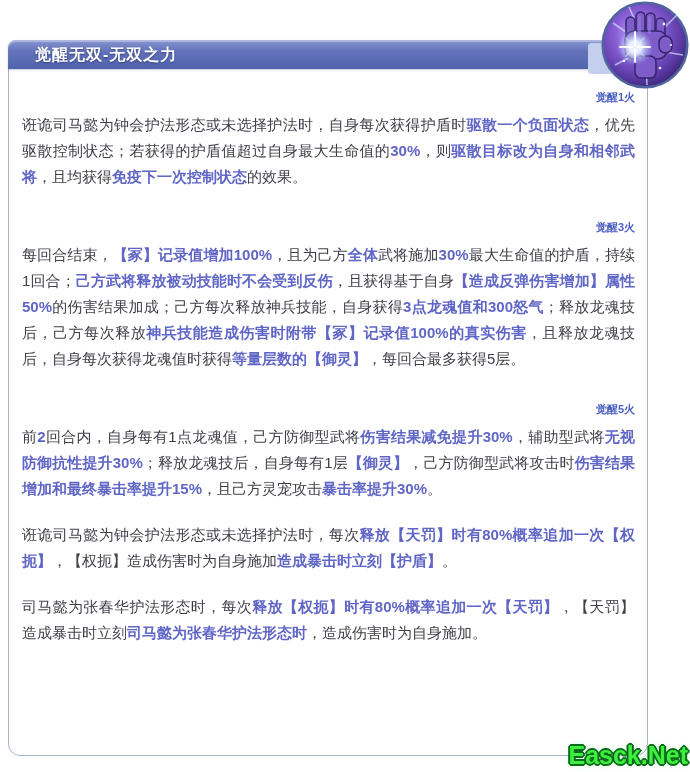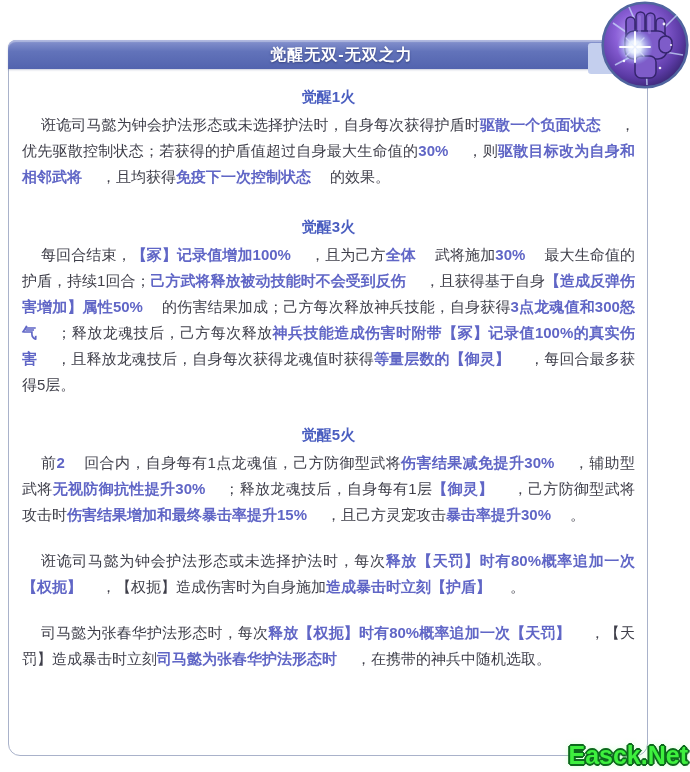--- a/index.html
+++ b/index.html
@@ -26,45 +26,44 @@
     box-sizing:border-box;
     border-radius:8px 3px 0 0;
     background:linear-gradient(180deg,#8894cf 0%,#6273ba 40%,#5263ae 100%);
     box-shadow:inset 0 2px 1px rgba(255,255,255,.35), 0 1px 2px rgba(40,50,110,.25);
   }
   .header-title{
     line-height:29px;padding-left:27px;
     color:#ffffff;font-weight:bold;font-size:16px;letter-spacing:1px;
     text-shadow:0 1px 2px rgba(20,30,80,.55);
     white-space:nowrap;
-    text-align:center;
   }
   .bar-cap{
     position:absolute;left:588px;top:43px;width:44px;height:31px;
     background:#c4cfee;border-radius:4px 18px 20px 4px;z-index:2;
   }
   .skill-icon{
     position:absolute;left:601px;top:1px;width:88px;height:88px;z-index:3;
   }
   .content{
     box-sizing:border-box;
     padding:43px 12px 0 13px;
     font-size:15px;line-height:26px;color:var(--body);
     text-align:justify;
   }
   .sec-heading{
-    margin:0 0 2px 0;font-size:15px;font-weight:bold;
-    color:var(--heading);line-height:26px;text-align:center;
+    margin:0 0 2px 0;font-size:11px;font-weight:bold;
+    color:var(--heading);line-height:26px;text-align:right;
   }
   .para{margin:0 0 20px 0;}
   .section{margin-bottom:24px;}
   .section:last-child{margin-bottom:0;}
   .section:last-child .para:last-child{margin-bottom:0;}
   .em{color:var(--em);font-weight:bold;}
-  .norm{color:var(--body);margin-left:19px;}
+  .norm{color:var(--body);}
   .watermark{
     position:absolute;right:2px;top:741px;z-index:5;
     font-size:25px;font-weight:bold;letter-spacing:0px;
     color:#3ef03e;
     text-shadow:
       -2px 0 #0c6a1c, 2px 0 #0c6a1c, 0 -2px #0c6a1c, 0 2px #0c6a1c,
       -1px -1px #0c6a1c, 1px 1px #0c6a1c, -1px 1px #0c6a1c, 1px -1px #0c6a1c,
       0 0 6px rgba(140,255,140,.8);
     white-space:nowrap;
   }
@@ -83,21 +82,21 @@
           <p class="para"><span class="norm">诳诡司马懿为钟会护法形态或未选择护法时，自身每次获得护盾时</span><span class="em">驱散一个负面状态</span><span class="norm">，优先驱散控制状态；若获得的护盾值超过自身最大生命值的</span><span class="em">30%</span><span class="norm">，则</span><span class="em">驱散目标改为自身和相邻武将</span><span class="norm">，且均获得</span><span class="em">免疫下一次控制状态</span><span class="norm">的效果。</span></p>
         </div>
         <div class="section">
           <h3 class="sec-heading">觉醒3火</h3>
           <p class="para"><span class="norm">每回合结束，</span><span class="em">【冢】记录值增加100%</span><span class="norm">，且为己方</span><span class="em">全体</span><span class="norm">武将施加</span><span class="em">30%</span><span class="norm">最大生命值的护盾，持续1回合；</span><span class="em">己方武将释放被动技能时不会受到反伤</span><span class="norm">，且获得基于自身</span><span class="em">【造成反弹伤害增加】属性50%</span><span class="norm">的伤害结果加成；己方每次释放神兵技能，自身获得</span><span class="em">3点龙魂值和300怒气</span><span class="norm">；释放龙魂技后，己方每次释放</span><span class="em">神兵技能造成伤害时附带【冢】记录值100%的真实伤害</span><span class="norm">，且释放龙魂技后，自身每次获得龙魂值时获得</span><span class="em">等量层数的【御灵】</span><span class="norm">，每回合最多获得5层。</span></p>
         </div>
         <div class="section">
           <h3 class="sec-heading">觉醒5火</h3>
           <p class="para"><span class="norm">前</span><span class="em">2</span><span class="norm">回合内，自身每有1点龙魂值，己方防御型武将</span><span class="em">伤害结果减免提升30%</span><span class="norm">，辅助型武将</span><span class="em">无视防御抗性提升30%</span><span class="norm">；释放龙魂技后，自身每有1层</span><span class="em">【御灵】</span><span class="norm">，己方防御型武将攻击时</span><span class="em">伤害结果增加和最终暴击率提升15%</span><span class="norm">，且己方灵宠攻击</span><span class="em">暴击率提升30%</span><span class="norm">。</span></p>
           <p class="para"><span class="norm">诳诡司马懿为钟会护法形态或未选择护法时，每次</span><span class="em">释放【天罚】时有80%概率追加一次【权扼】</span><span class="norm">，【权扼】造成伤害时为自身施加</span><span class="em">造成暴击时立刻【护盾】</span><span class="norm">。</span></p>
-          <p class="para"><span class="norm">司马懿为张春华护法形态时，每次</span><span class="em">释放【权扼】时有80%概率追加一次【天罚】</span><span class="norm">，【天罚】造成暴击时立刻</span><span class="em">司马懿为张春华护法形态时</span><span class="norm">，在携带的神兵中随机选取。</span></p>
+          <p class="para"><span class="norm">司马懿为张春华护法形态时，每次</span><span class="em">释放【权扼】时有80%概率追加一次【天罚】</span><span class="norm">，【天罚】造成暴击时立刻</span><span class="em">司马懿为张春华护法形态时</span><span class="norm">，造成伤害时为自身施加。</span></p>
         </div>
       </div>
   </div>
 </div>
 
 <div class="bar-cap"></div>
 
 <div class="skill-icon">
   <svg width="88" height="88" viewBox="0 0 88 88" aria-hidden="true">
     <defs>

